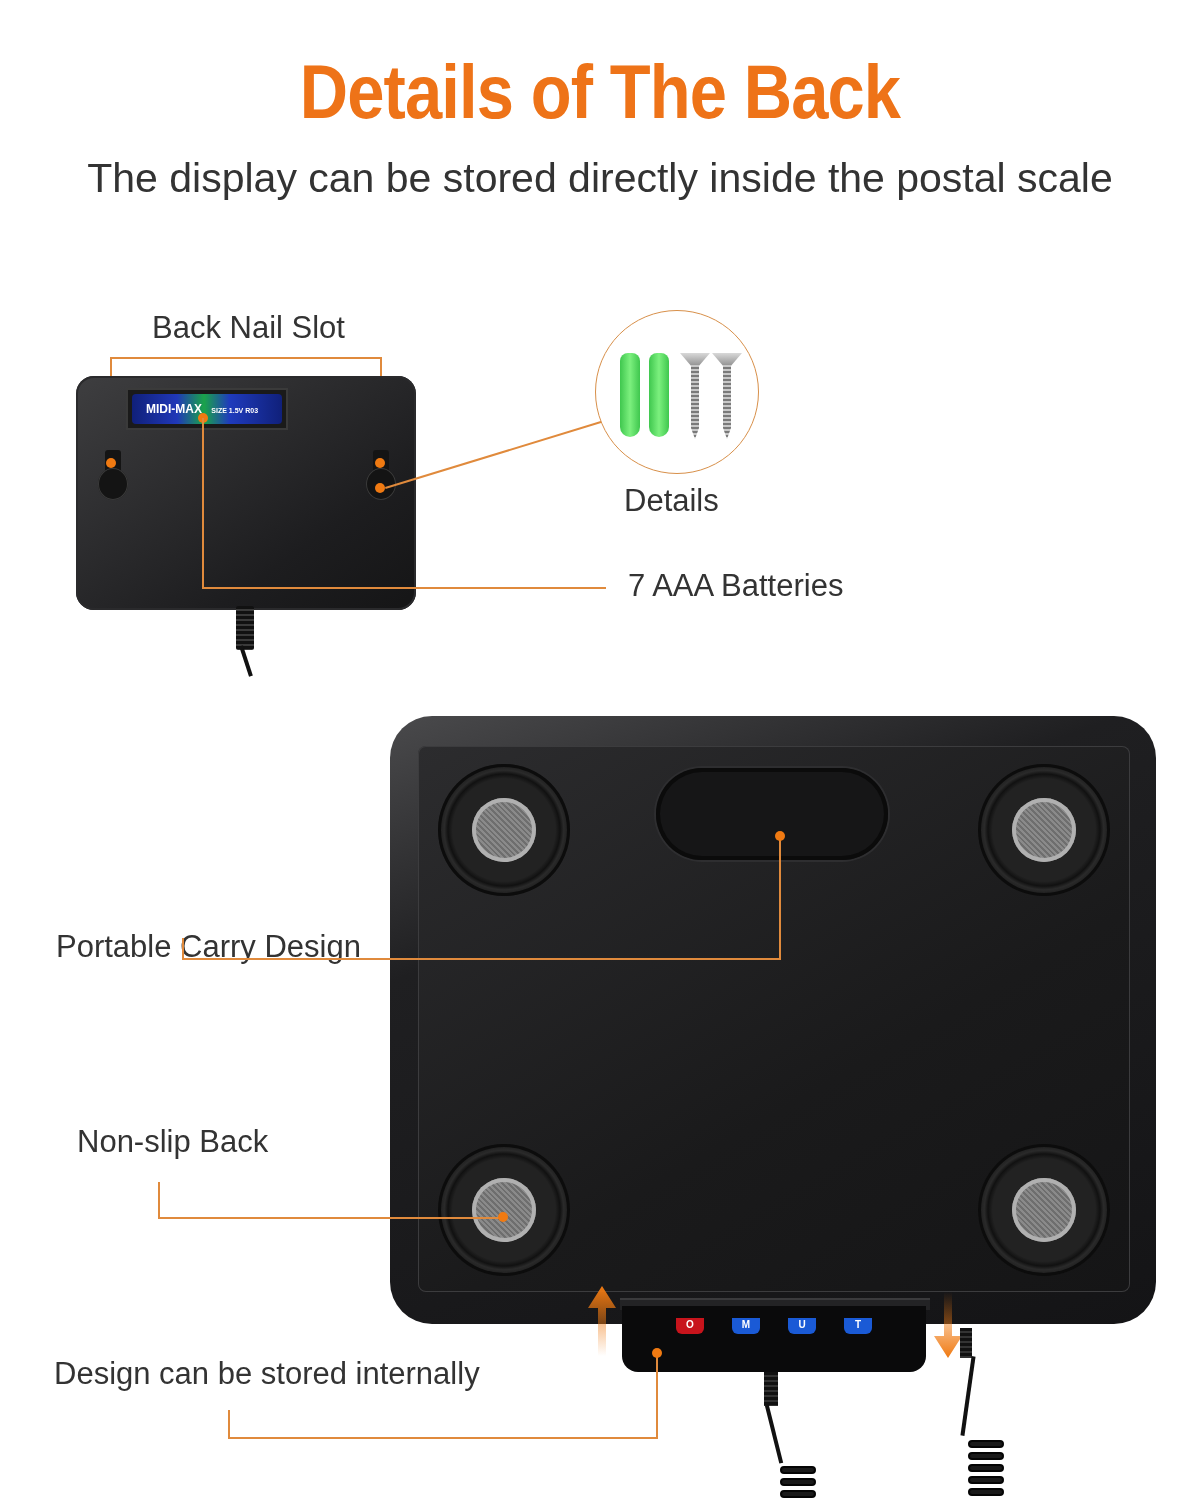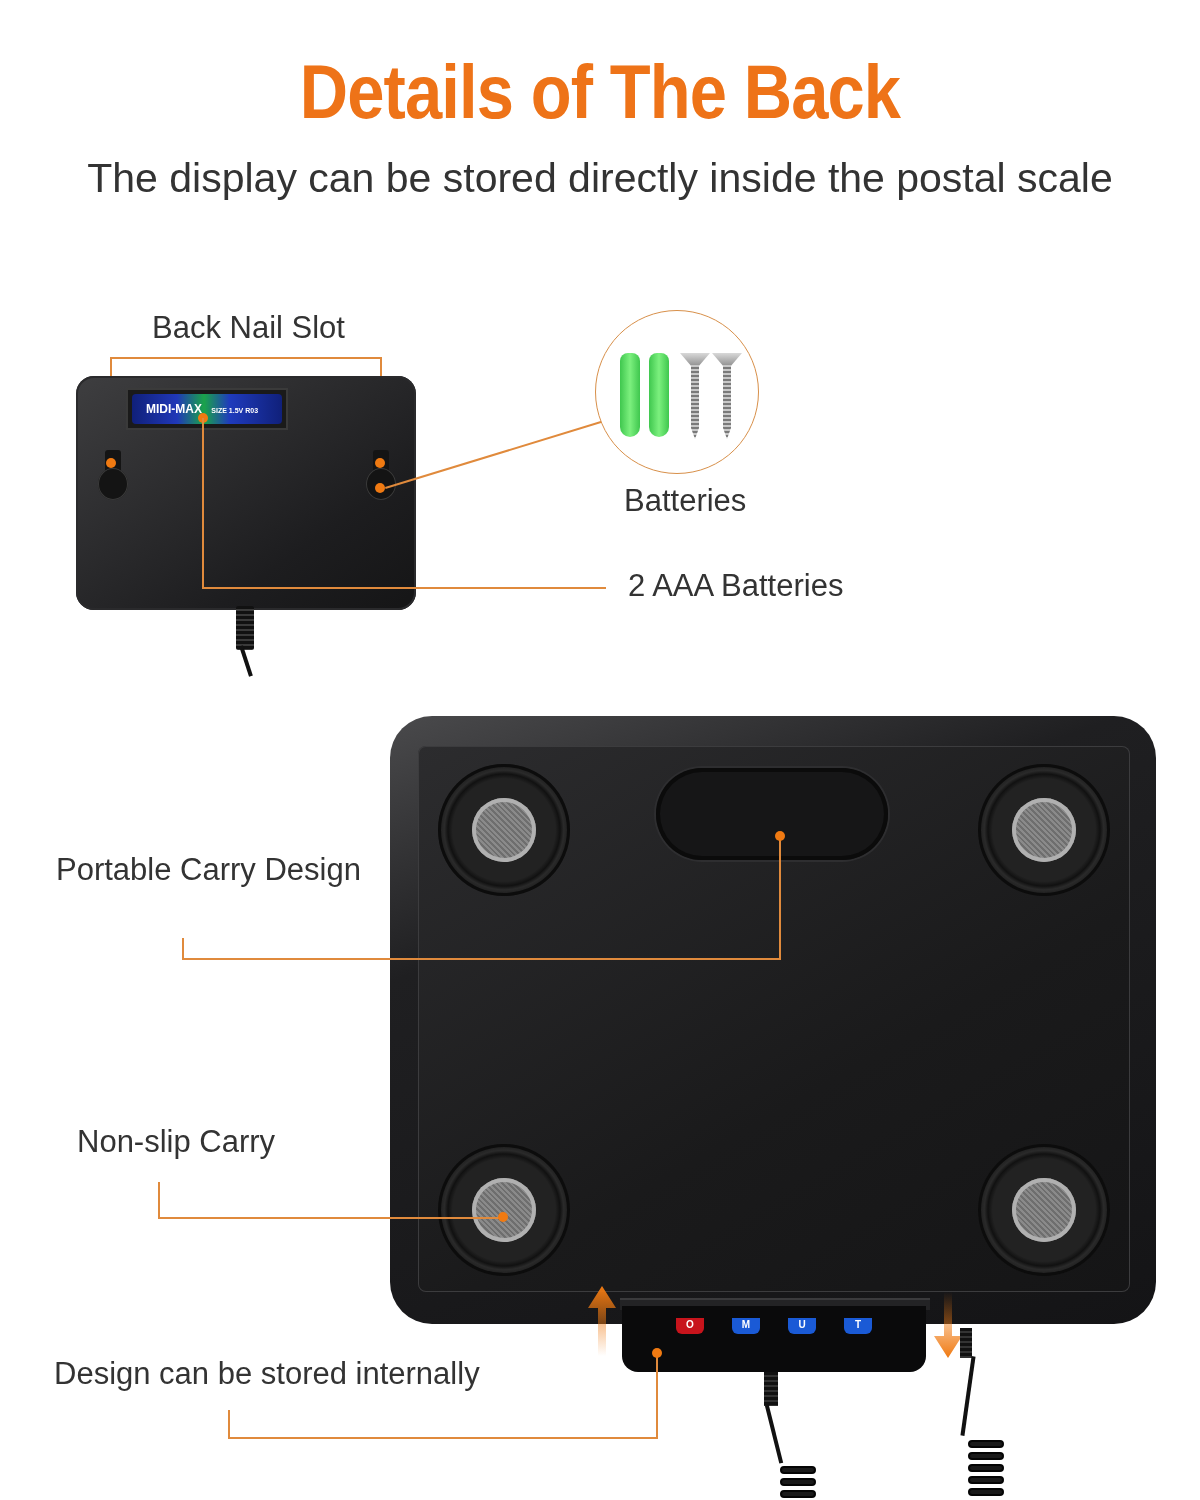--- a/index.html
+++ b/index.html
@@ -71,36 +71,36 @@
 </div>
 <div class="abs cord-small"></div>
 <div class="abs cord-small-2"></div>
 <div class="dot" style="left:106px; top:458px;"></div>
 <div class="dot" style="left:375px; top:458px;"></div>
 <div class="dot" style="left:375px; top:483px;"></div>
 <div class="dot" style="left:198px; top:413px;"></div>
 
 <div class="line" style="left:202px; top:418px; width:1.5px; height:170px;"></div>
 <div class="line" style="left:202px; top:587px; width:404px; height:1.5px;"></div>
-<div class="abs label" style="left:628px; top:568px;">2 AAA Batteries</div>
+<div class="abs label" style="left:628px; top:568px;">7 AAA Batteries</div>
 
 <div class="line" style="left:385px; top:487px; width:228px; height:1.5px; transform-origin:0 0; transform:rotate(-17deg);"></div>
 <div class="abs included-circle">
   <div class="abs anchor" style="left:24px; top:42px;"></div>
   <div class="abs anchor" style="left:53px; top:42px;"></div>
   <div class="abs screw" style="left:84px; top:42px;">
       <div class="head"></div>
       <div class="shaft"></div>
     </div>
   <div class="abs screw" style="left:116px; top:42px;">
       <div class="head"></div>
       <div class="shaft"></div>
     </div>
 </div>
-<div class="abs label" style="left:624px; top:483px;">Batteries</div>
+<div class="abs label" style="left:624px; top:483px;">Details</div>
 
 <div class="abs scale">
   <div class="abs scale-inner"></div>
   <div class="abs foot" style="left:48px; top:48px;">
       <div class="pad"></div>
     </div>
   <div class="abs foot" style="left:588px; top:48px;">
       <div class="pad"></div>
     </div>
   <div class="abs foot" style="left:48px; top:428px;">
@@ -144,27 +144,27 @@
 <div class="coil" style="left:780px; top:1478px;"></div>
 <div class="coil" style="left:780px; top:1490px;"></div>
 <div class="cord" style="left:960px; top:1328px; width:12px; height:30px; background:repeating-linear-gradient(#111 0 3px,#333 3px 5px);"></div>
 <div class="cord" style="left:966px; top:1356px; width:4px; height:80px; transform:rotate(8deg);"></div>
 <div class="coil" style="left:968px; top:1440px;"></div>
 <div class="coil" style="left:968px; top:1452px;"></div>
 <div class="coil" style="left:968px; top:1464px;"></div>
 <div class="coil" style="left:968px; top:1476px;"></div>
 <div class="coil" style="left:968px; top:1488px;"></div>
 
-<div class="abs label" style="left:56px; top:852px;">Portable Carry Design</div>
+<div class="abs label" style="left:56px; top:929px;">Portable Carry Design</div>
 <div class="line" style="left:182px; top:938px; width:1.5px; height:22px;"></div>
 <div class="line" style="left:182px; top:958px; width:598px; height:1.5px;"></div>
 <div class="line" style="left:779px; top:836px; width:1.5px; height:124px;"></div>
 <div class="dot" style="left:775px; top:831px;"></div>
 
-<div class="abs label" style="left:77px; top:1124px;">Non-slip Carry</div>
+<div class="abs label" style="left:77px; top:1124px;">Non-slip Back</div>
 <div class="line" style="left:158px; top:1182px; width:1.5px; height:36px;"></div>
 <div class="line" style="left:158px; top:1217px; width:344px; height:1.5px;"></div>
 <div class="dot" style="left:498px; top:1212px;"></div>
 
 <div class="abs label" style="left:54px; top:1356px;">Design can be stored internally</div>
 <div class="line" style="left:228px; top:1410px; width:1.5px; height:28px;"></div>
 <div class="line" style="left:228px; top:1437px; width:430px; height:1.5px;"></div>
 <div class="line" style="left:656px; top:1354px; width:1.5px; height:84px;"></div>
 <div class="dot" style="left:652px; top:1348px;"></div>
 

